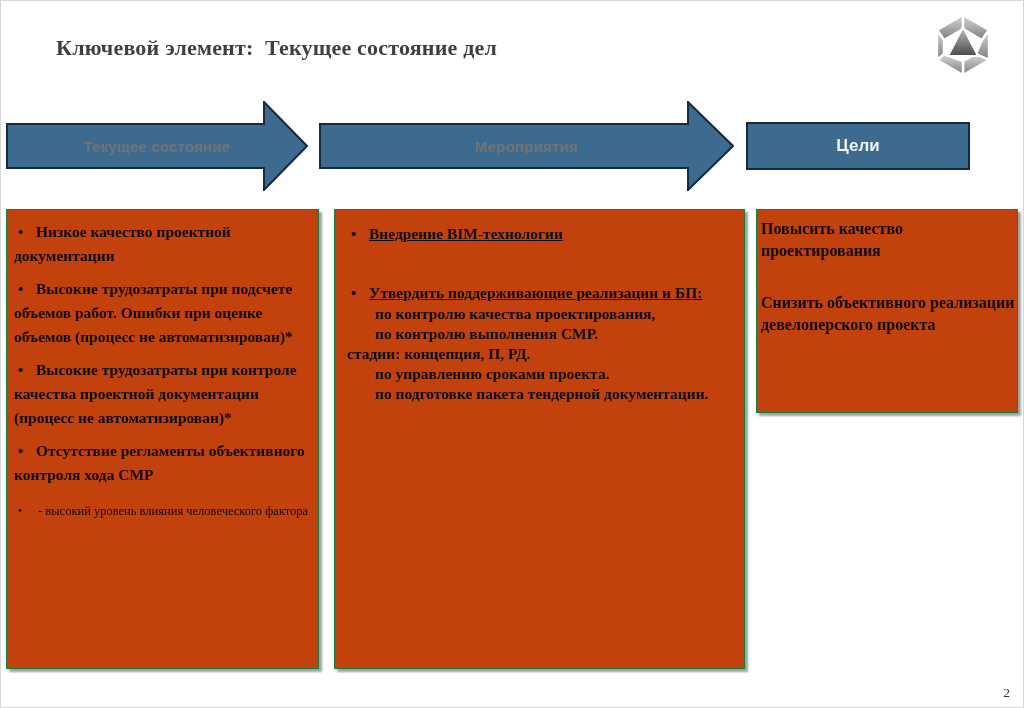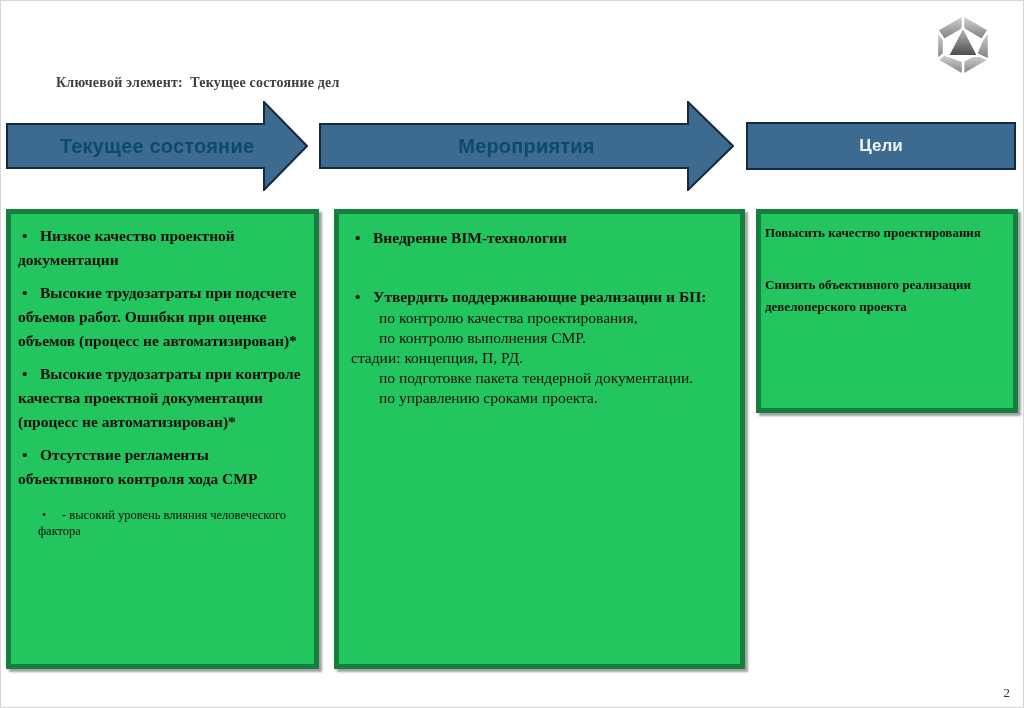--- a/index.html
+++ b/index.html
@@ -12,62 +12,62 @@
   .slide{
     position:relative;
     width:1024px;height:708px;
     background:#ffffff;
     border:1px solid #d6d6d6;
     overflow:hidden;
     font-family:"Liberation Serif","DejaVu Serif",serif;
   }
   .title{
     position:absolute;left:55px;top:34px;
-    font-size:14px;font-weight:bold;color:var(--title-color);
-    white-space:pre;letter-spacing:.2px;margin-top:40px;
+    font-size:22px;font-weight:bold;color:var(--title-color);
+    white-space:pre;letter-spacing:.2px;
   }
   .logo{position:absolute;left:930px;top:10px;width:64px;height:66px;}
   
   .arrow-wrap{position:absolute;top:100px;height:90px;display:flex;align-items:center;justify-content:center;}
   .arrow-wrap svg{position:absolute;inset:0;width:100%;height:100%;}
   .arrow-label{
-    position:relative;z-index:2;color:#0c4a6e;font-weight:bold;
+    position:relative;z-index:2;color:#737373;font-weight:bold;
     font-family:"Liberation Sans","DejaVu Sans",sans-serif;
-    font-size:20px;letter-spacing:.2px;
+    font-size:15px;letter-spacing:.2px;
   }
   #arrow1{left:5px;width:302px;}
   #arrow2{left:318px;width:415px;}
   .goals-header{
-    position:absolute;left:745px;top:121px;width:270px;height:48px;
+    position:absolute;left:745px;top:121px;width:224px;height:48px;
     background:var(--accent);
     border:2px solid var(--arrow-border);
     display:flex;align-items:center;justify-content:center;
     color:#f2f5f8;font-weight:bold;font-size:17px;
     font-family:"Liberation Sans","DejaVu Sans",sans-serif;
   }
   
   .panel{
-    position:absolute;background:#22c55e;
-    border:5px solid #15803d;
+    position:absolute;background:#c2410c;
+    border:1px solid #15803d;
     box-shadow:2.5px 2.5px 2px rgba(110,110,110,.65);
     color:#0d0d0d;
   }
   #panel-current{left:5px;top:208px;width:313px;height:460px;padding:10px 6px 0 7px;}
   #panel-activities{left:333px;top:208px;width:411px;height:460px;padding:12px 10px 0 12px;}
   #panel-goals{left:755px;top:208px;width:262px;height:204px;padding:8px 2px 0 4px;}
-  .panel p{font-weight:bold;margin-left:20px;}
+  .panel p{font-weight:bold;}
   #panel-current p.bul{font-size:15.5px;line-height:24px;margin:0 0 9px 0;}
   #panel-current p.note{font-size:12.5px;line-height:16px;font-weight:normal;margin-top:16px;}
   .blt{display:inline-block;width:22px;padding-left:4px;}
   .note .blt{width:24px;font-size:12px;}
-  #panel-activities p.bul{font-size:15.5px;line-height:23px;margin:0;}
+  #panel-activities p.bul{font-size:15.5px;line-height:23px;margin:0;text-decoration:underline;}
   #panel-activities .gap{height:36px;}
-  #panel-activities .subline{font-size:15.5px;font-weight:normal;line-height:20px;}
+  #panel-activities .subline{font-size:15.5px;font-weight:bold;line-height:20px;}
   #panel-activities .subline.ind{padding-left:28px;}
-  #panel-goals p{font-size:13px;line-height:22px;margin:0 0 30px 0;}
+  #panel-goals p{font-size:16px;line-height:22px;margin:0 0 30px 0;}
   #panel-goals p+p{margin-bottom:0;}
   .page-number{
     position:absolute;right:13px;bottom:6px;
     font-size:13.5px;color:#333;
   }
 </style>
 </head>
 <body>
 
 <div class="slide">
@@ -122,22 +122,22 @@
     <p class="note"><span class="blt">•</span><span>- высокий уровень влияния человеческого фактора</span></p>
   </div>
 
   <div id="panel-activities" class="panel">
     <p class="bul"><span class="blt">•</span><span>Внедрение BIM-технологии</span></p>
     <div class="gap"></div>
     <p class="bul"><span class="blt">•</span><span>Утвердить поддерживающие реализации и БП:</span></p>
     <div class="subline ind">по контролю качества проектирования,</div>
     <div class="subline ind">по контролю выполнения СМР.</div>
     <div class="subline">стадии: концепция, П, РД.</div>
+    <div class="subline ind">по управлению сроками проекта.</div>
     <div class="subline ind">по подготовке пакета тендерной документации.</div>
-    <div class="subline ind">по управлению сроками проекта.</div>
   </div>
 
   <div id="panel-goals" class="panel">
     <p>Повысить качество проектирования</p>
     <p>Снизить объективного реализации девелоперского проекта</p>
   </div>
 
   <div class="page-number">2</div>
 
 </div>

